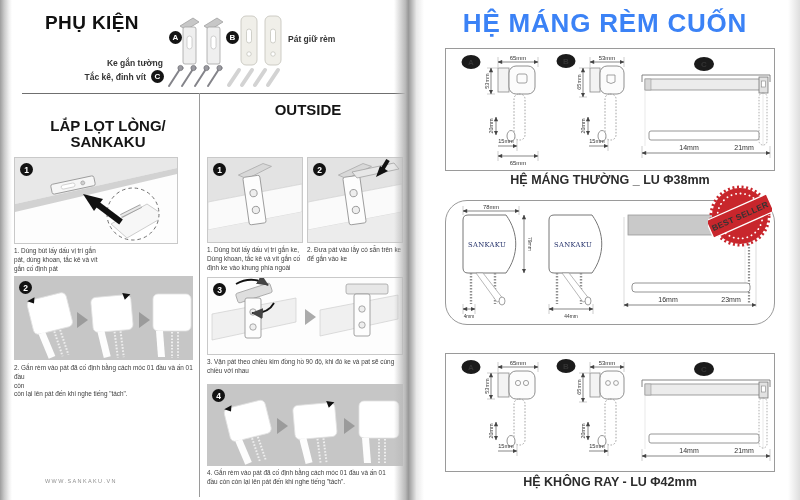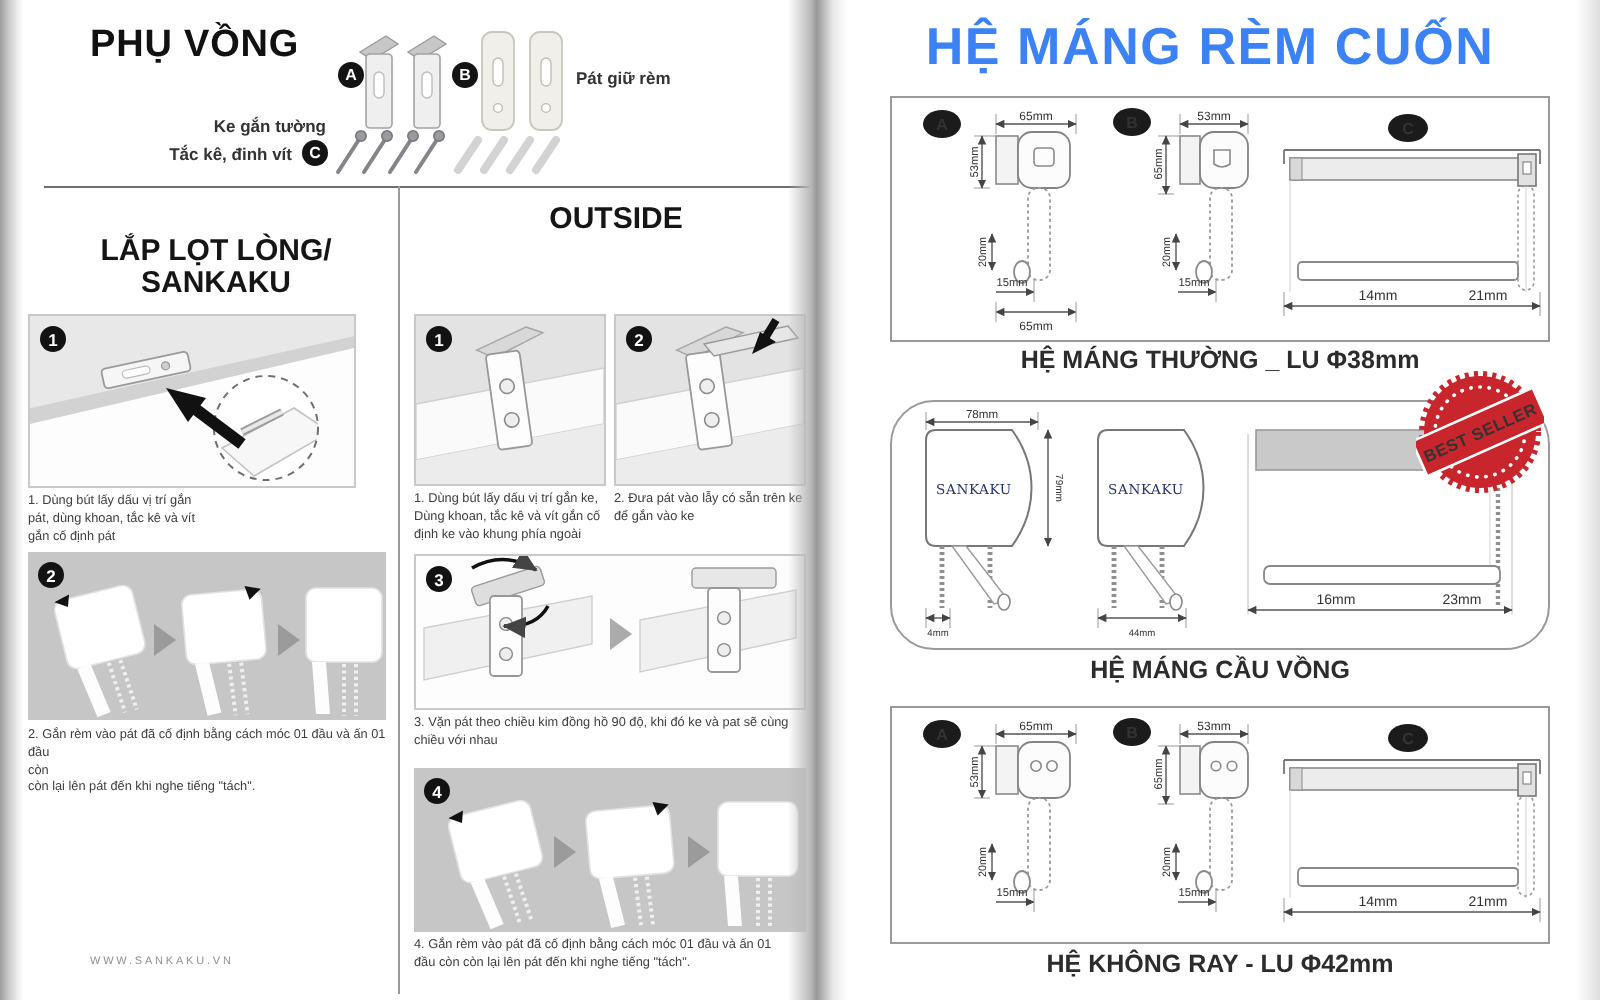--- a/index.html
+++ b/index.html
@@ -50,21 +50,21 @@
     <marker id="as" markerWidth="7" markerHeight="7" refX="0.5" refY="3" orient="auto">
       <path d="M6.5,0 L0,3 L6.5,6 Z" fill="#444"></path>
     </marker>
   </defs>
 </svg>
 
 <div class="stage">
 
   <div class="abs spine-left"></div>
 
-  <div class="abs h-acc" style="left:45px;top:12px;">PHỤ VỒNG</div>
+  <div class="abs h-acc" style="left:45px;top:12px;">PHỤ KIỆN</div>
 
   <div class="abs lbl" style="left:83px;top:34px;width:80px;text-align:right;margin-top:24px;">Ke gắn tường</div>
   <div class="abs badge" style="left:169px;top:31px;">A</div>
 
   <svg class="abs" style="left:178px;top:15px;" width="46" height="52" viewBox="0 0 46 52">
     <g>
       <polygon points="2,11 15,3 21,7 8,15" fill="#c7c7c7" stroke="#9a9a9a" stroke-width="0.7"></polygon>
       <rect x="5" y="12" width="13" height="37" rx="2" fill="#efefef" stroke="#a3a3a3" stroke-width="0.8"></rect>
       <rect x="9" y="21" width="5" height="13" rx="2.5" fill="#fff" stroke="#bdbdbd" stroke-width="0.7"></rect>
     </g>
@@ -429,21 +429,20 @@
 
   <svg class="abs" style="left:708px;top:184px;" width="64" height="64" viewBox="-32 -32 64 64">
     <circle cx="0" cy="0" r="28" fill="#c8262c"></circle>
     <circle cx="0" cy="0" r="29" fill="none" stroke="#c8262c" stroke-width="3" stroke-dasharray="2,2.6"></circle>
     <circle cx="0" cy="0" r="22.5" fill="none" stroke="#fff" stroke-width="1.8" stroke-dasharray="0.2,4.4" stroke-linecap="round"></circle>
     <g transform="rotate(-24)">
       <rect x="-33" y="-9.5" width="66" height="19" fill="#c8262c" stroke="#fff" stroke-width="1.3"></rect>
       <text x="0" y="3.2" text-anchor="middle" font-size="8.4" font-weight="bold" fill="#fff" letter-spacing="0.3">BEST SELLER</text>
     </g>
   </svg>
-  <div class="abs caption" style="top:328px;">HỆ MÁNG CẦU VỒNG</div>
 
   <div class="abs panel" style="top:353px;height:119px;">
     <svg width="328" height="117" viewBox="0 0 328 117">
       <ellipse cx="25" cy="13" rx="9.5" ry="7" fill="#1b1b1b"></ellipse>
       <text x="25" y="16" text-anchor="middle" font-size="8" font-weight="bold" fill="#fff">A</text>
       <g transform="translate(40,4)">
         <line x1="12" y1="4" x2="12" y2="14" stroke="#999" stroke-width="0.5"></line>
         <line x1="52" y1="4" x2="52" y2="14" stroke="#999" stroke-width="0.5"></line>
         <line x1="12" y1="9" x2="52" y2="9" stroke="#555" stroke-width="0.7" marker-start="url(#as)" marker-end="url(#ae)"></line>
         <text x="32" y="7" text-anchor="middle" class="dimtxt">65mm</text>

